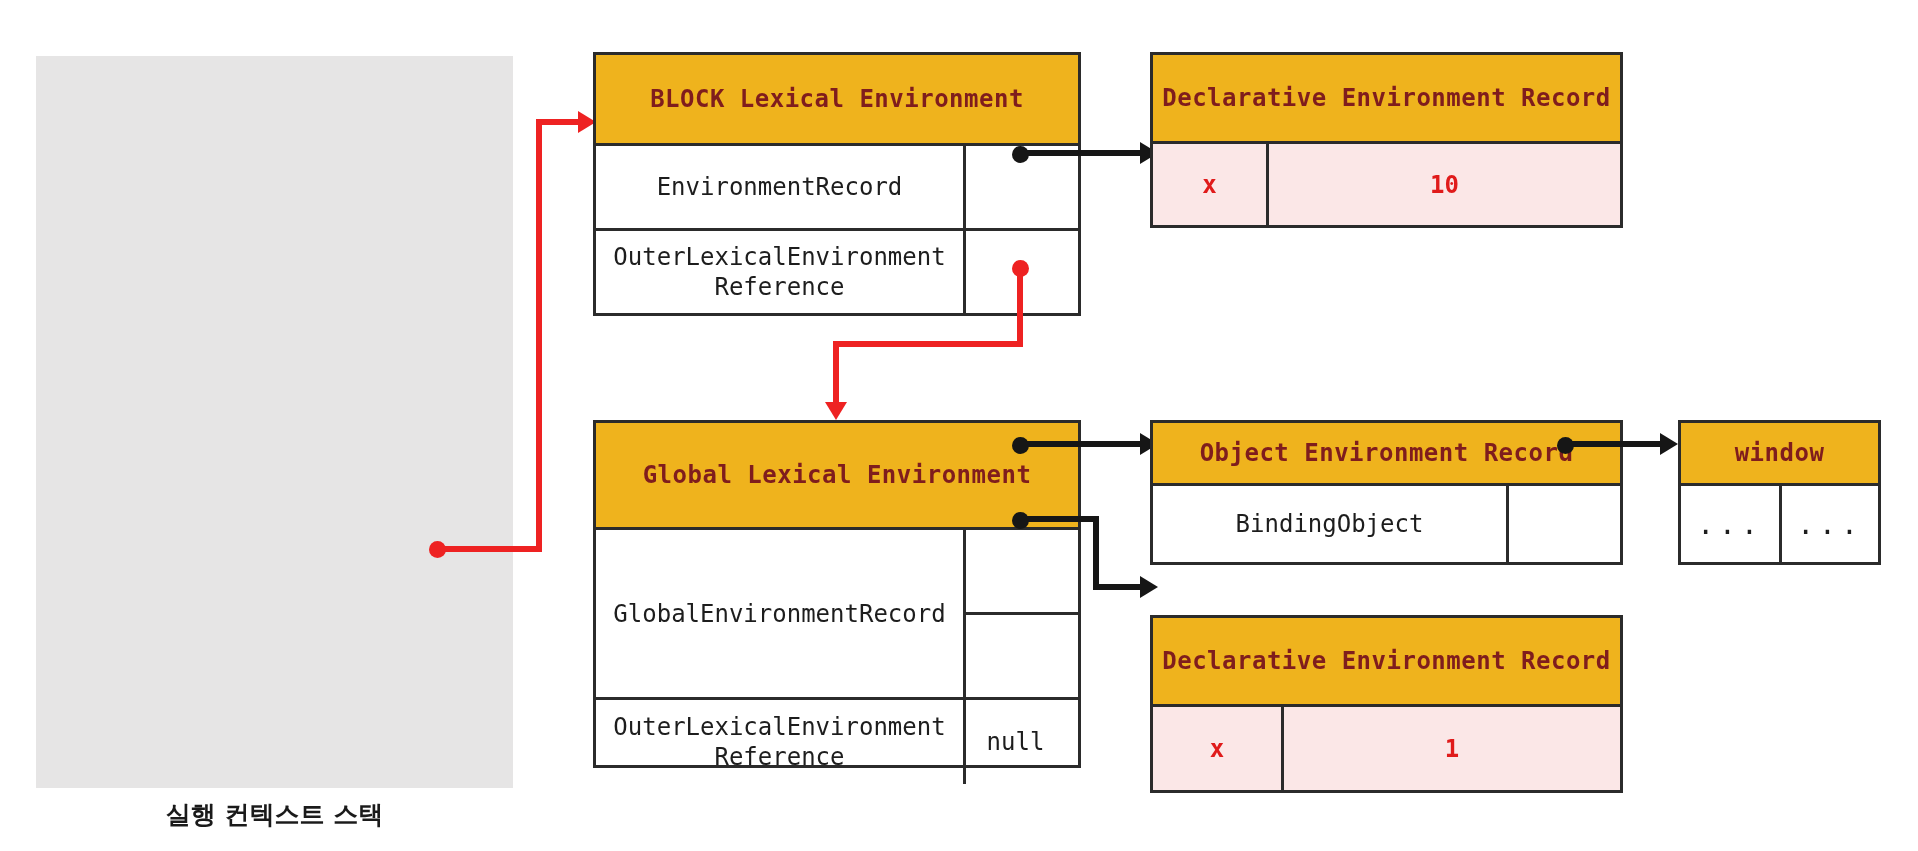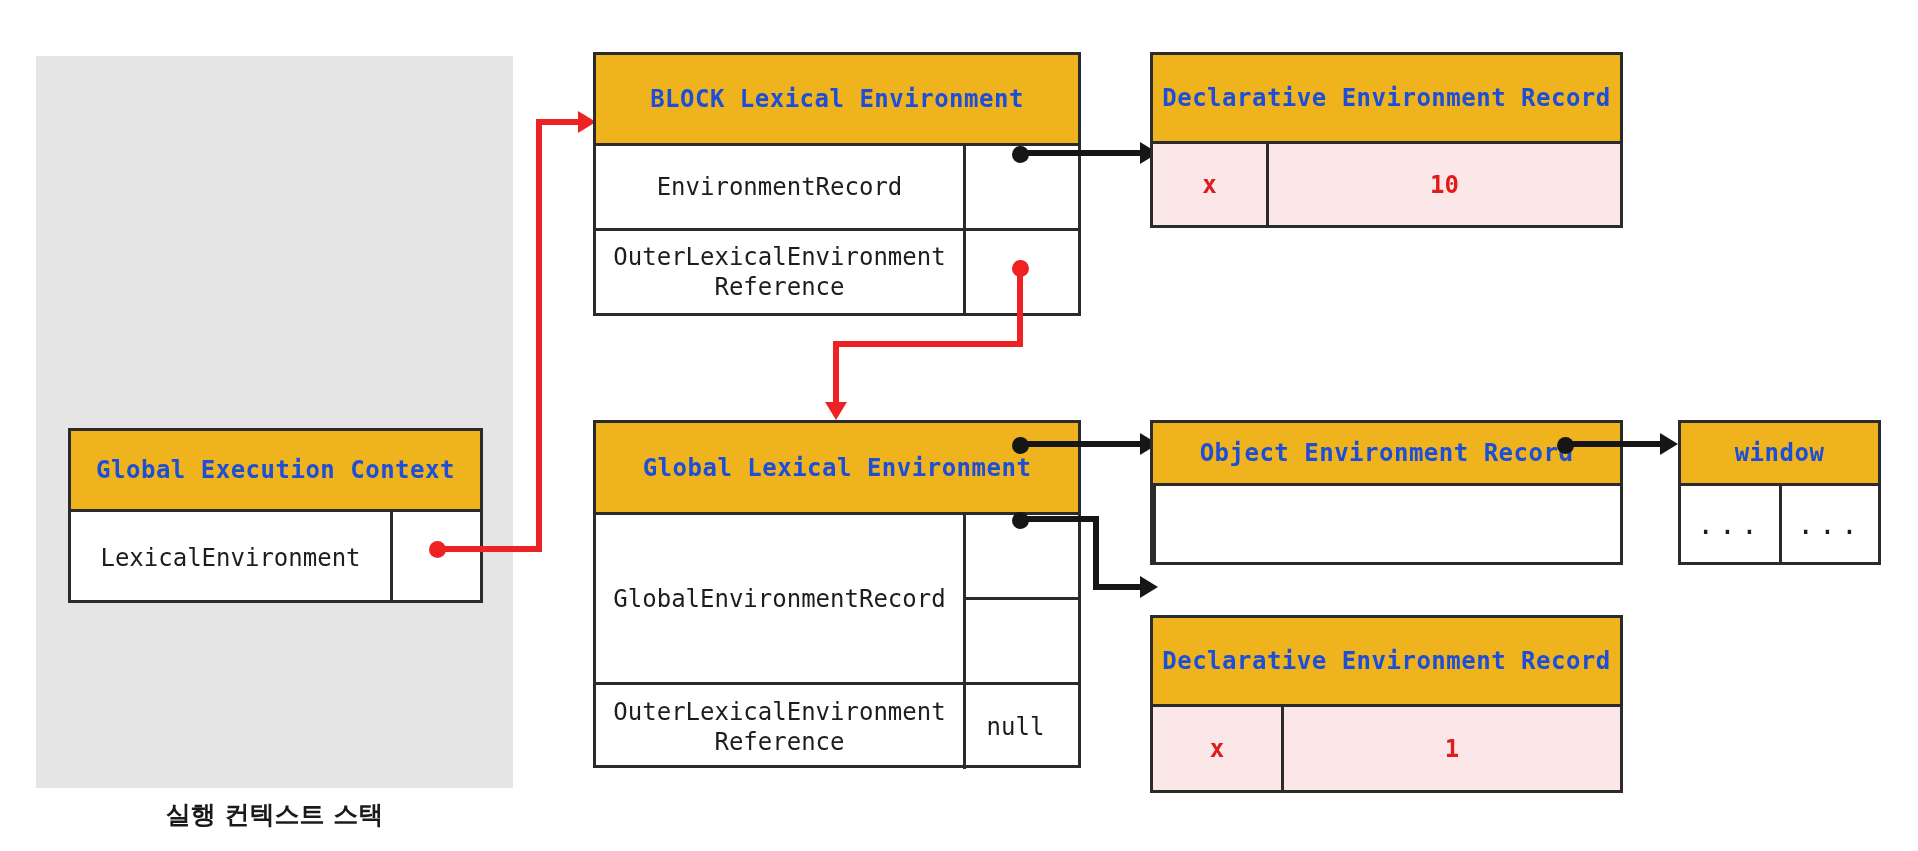--- a/index.html
+++ b/index.html
@@ -34,21 +34,21 @@
   
   .box {
     position: absolute;
     box-sizing: border-box;
     border: 3px solid #2b2b2b;
     background: #ffffff;
   }
   .box-header {
     box-sizing: border-box;
     background: #efb31d;
-    color: #1d4ed8;
+    color: #7f1d1d;
     font-weight: bold;
     display: flex;
     align-items: center;
     justify-content: center;
     letter-spacing: 0.5px;
     white-space: nowrap;
   }
   .row {
     box-sizing: border-box;
     display: flex;
@@ -121,27 +121,20 @@
     color: #1d1d1d;
   }
 </style>
 </head>
 <body>
 
 <div id="stage">
 
   <div class="stack-panel" style="left:36px; top:56px; width:477px; height:732px;"></div>
 
-  <div class="box" style="left:68px; top:428px; width:415px; height:175px;">
-    <div class="box-header" style="height:78px; font-size:24px;">Global Execution Context</div>
-    <div class="row" style="height:94px;">
-      <div class="cell" style="width:319px; font-size:24px;">LexicalEnvironment</div>
-      <div class="cell divider" style="width:90px;"></div>
-    </div>
-  </div>
 
   <div class="dot red" style="left:429px; top:541px;"></div>
 
   <div class="stack-caption" style="left:36px; top:798px; width:477px;">실행 컨텍스트 스택</div>
 
   <div class="seg red" style="left:437px; top:546px; width:105px; height:6px;"></div>
   <div class="seg red" style="left:536px; top:119px; width:6px; height:433px;"></div>
   <div class="seg red" style="left:536px; top:119px; width:45px; height:6px;"></div>
   <div class="arrowhead arrow-right red" style="left:578px; top:111px;"></div>
 
@@ -170,21 +163,21 @@
 
   <div class="box" style="left:1150px; top:52px; width:473px; height:176px;">
     <div class="box-header" style="height:86px; font-size:24px;">Declarative Environment Record</div>
     <div class="row" style="height:84px;">
       <div class="cell pink redtext" style="width:128px; font-size:24px;">x</div>
       <div class="cell pink redtext divider" style="width:401px; font-size:24px;">10</div>
     </div>
   </div>
 
   <div class="box" style="left:593px; top:420px; width:488px; height:348px;">
-    <div class="box-header" style="height:89px; font-size:24px;">Global Lexical Environment</div>
+    <div class="box-header" style="height:104px; font-size:24px;">Global Lexical Environment</div>
     <div class="row" style="height:170px;">
       <div class="cell" style="width:367px; font-size:24px;">GlobalEnvironmentRecord</div>
       <div class="subsplit" style="width:115px;">
         <div class="subcell"></div>
         <div class="subcell"></div>
       </div>
     </div>
     <div class="row" style="height:87px;">
       <div class="cell" style="width:367px; font-size:24px; white-space:pre-line;">OuterLexicalEnvironment
 Reference</div>
@@ -198,20 +191,21 @@
 
   <div class="dot" style="left:1012px; top:512px;"></div>
   <div class="seg" style="left:1020px; top:516px; width:79px; height:6px;"></div>
   <div class="seg" style="left:1093px; top:516px; width:6px; height:74px;"></div>
   <div class="seg" style="left:1093px; top:584px; width:52px; height:6px;"></div>
   <div class="arrowhead arrow-right" style="left:1140px; top:576px;"></div>
 
   <div class="box" style="left:1150px; top:420px; width:473px; height:145px;">
     <div class="box-header" style="height:60px; font-size:24px;">Object Environment Record</div>
     <div class="row" style="height:79px;">
+      <div class="cell" style="width:353px; font-size:24px;">BindingObject</div>
       <div class="cell divider" style="width:114px;"></div>
     </div>
   </div>
   <div class="dot" style="left:1557px; top:437px;"></div>
   <div class="seg" style="left:1565px; top:441px; width:100px; height:6px;"></div>
   <div class="arrowhead arrow-right" style="left:1660px; top:433px;"></div>
 
   <div class="box" style="left:1678px; top:420px; width:203px; height:145px;">
     <div class="box-header" style="height:60px; font-size:24px;">window</div>
     <div class="row" style="height:79px;">

